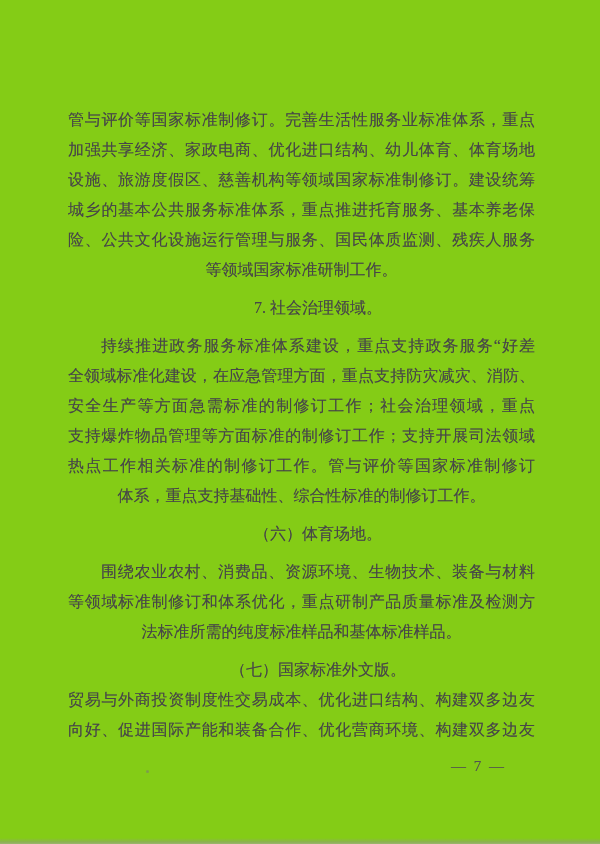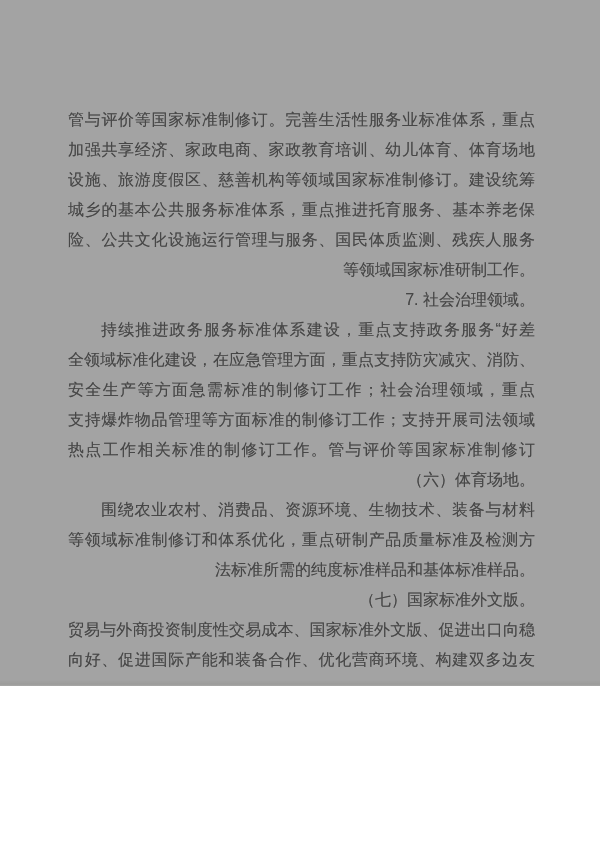--- a/index.html
+++ b/index.html
@@ -3,24 +3,24 @@
 <meta charset="utf-8">
 <style>
   html, body {
     margin: 0;
     padding: 0;
     background: #ffffff;
   }
   .page {
     position: relative;
     width: 600px;
-    height: 686px;
-    background: #a3a3a3;
+    height: 844px;
+    background: #84cc16;
     overflow: hidden;
-    font-family: Liberation Sans, sans-serif;
+    font-family: Liberation Serif, serif;
   }
   .textblock {
     position: absolute;
     left: 68px;
     top: 105px;
     width: 467px;
   }
   .line {
     height: 30px;
     line-height: 30px;
@@ -31,25 +31,26 @@
     overflow: hidden;
   }
   
   .line.full {
     text-align: justify;
     text-align-last: justify;
     text-justify: inter-character;
   }
   
   .line.end {
-    text-align: right;
+    text-align: center;
   }
   
   .line.indent {
     padding-left: 33px;
+    margin-top: 8px;
   }
   .page-number {
     position: absolute;
     top: 757px;
     right: 94px;
     font-size: 15px;
     line-height: 18px;
     color: #525252;
     letter-spacing: 2px;
     text-shadow: 0 0 0.6px rgba(80,80,80,0.5);
@@ -73,37 +74,38 @@
     filter: blur(0.5px);
   }
 </style>
 </head>
 <body>
 
 <div class="page">
 
   <div class="textblock">
     <div class="line full">管与评价等国家标准制修订。完善生活性服务业标准体系，重点</div>
-    <div class="line full">加强共享经济、家政电商、家政教育培训、幼儿体育、体育场地</div>
+    <div class="line full">加强共享经济、家政电商、优化进口结构、幼儿体育、体育场地</div>
     <div class="line full">设施、旅游度假区、慈善机构等领域国家标准制修订。建设统筹</div>
     <div class="line full">城乡的基本公共服务标准体系，重点推进托育服务、基本养老保</div>
     <div class="line full">险、公共文化设施运行管理与服务、国民体质监测、残疾人服务</div>
     <div class="line end">等领域国家标准研制工作。</div>
     <div class="line end indent">7. 社会治理领域。</div>
     <div class="line full indent">持续推进政务服务标准体系建设，重点支持政务服务“好差</div>
     <div class="line full">全领域标准化建设，在应急管理方面，重点支持防灾减灾、消防、</div>
     <div class="line full">安全生产等方面急需标准的制修订工作；社会治理领域，重点</div>
     <div class="line full">支持爆炸物品管理等方面标准的制修订工作；支持开展司法领域</div>
     <div class="line full">热点工作相关标准的制修订工作。管与评价等国家标准制修订</div>
+    <div class="line end">体系，重点支持基础性、综合性标准的制修订工作。</div>
     <div class="line end indent">（六）体育场地。</div>
     <div class="line full indent">围绕农业农村、消费品、资源环境、生物技术、装备与材料</div>
     <div class="line full">等领域标准制修订和体系优化，重点研制产品质量标准及检测方</div>
     <div class="line end">法标准所需的纯度标准样品和基体标准样品。</div>
     <div class="line end indent">（七）国家标准外文版。</div>
-    <div class="line full">贸易与外商投资制度性交易成本、国家标准外文版、促进出口向稳</div>
+    <div class="line full">贸易与外商投资制度性交易成本、优化进口结构、构建双多边友</div>
     <div class="line full">向好、促进国际产能和装备合作、优化营商环境、构建双多边友</div>
   </div>
 
   <div class="page-number">— 7 —</div>
 
   <div class="scan-speck"></div>
   <div class="scan-edge-bottom"></div>
 
 </div>
 

